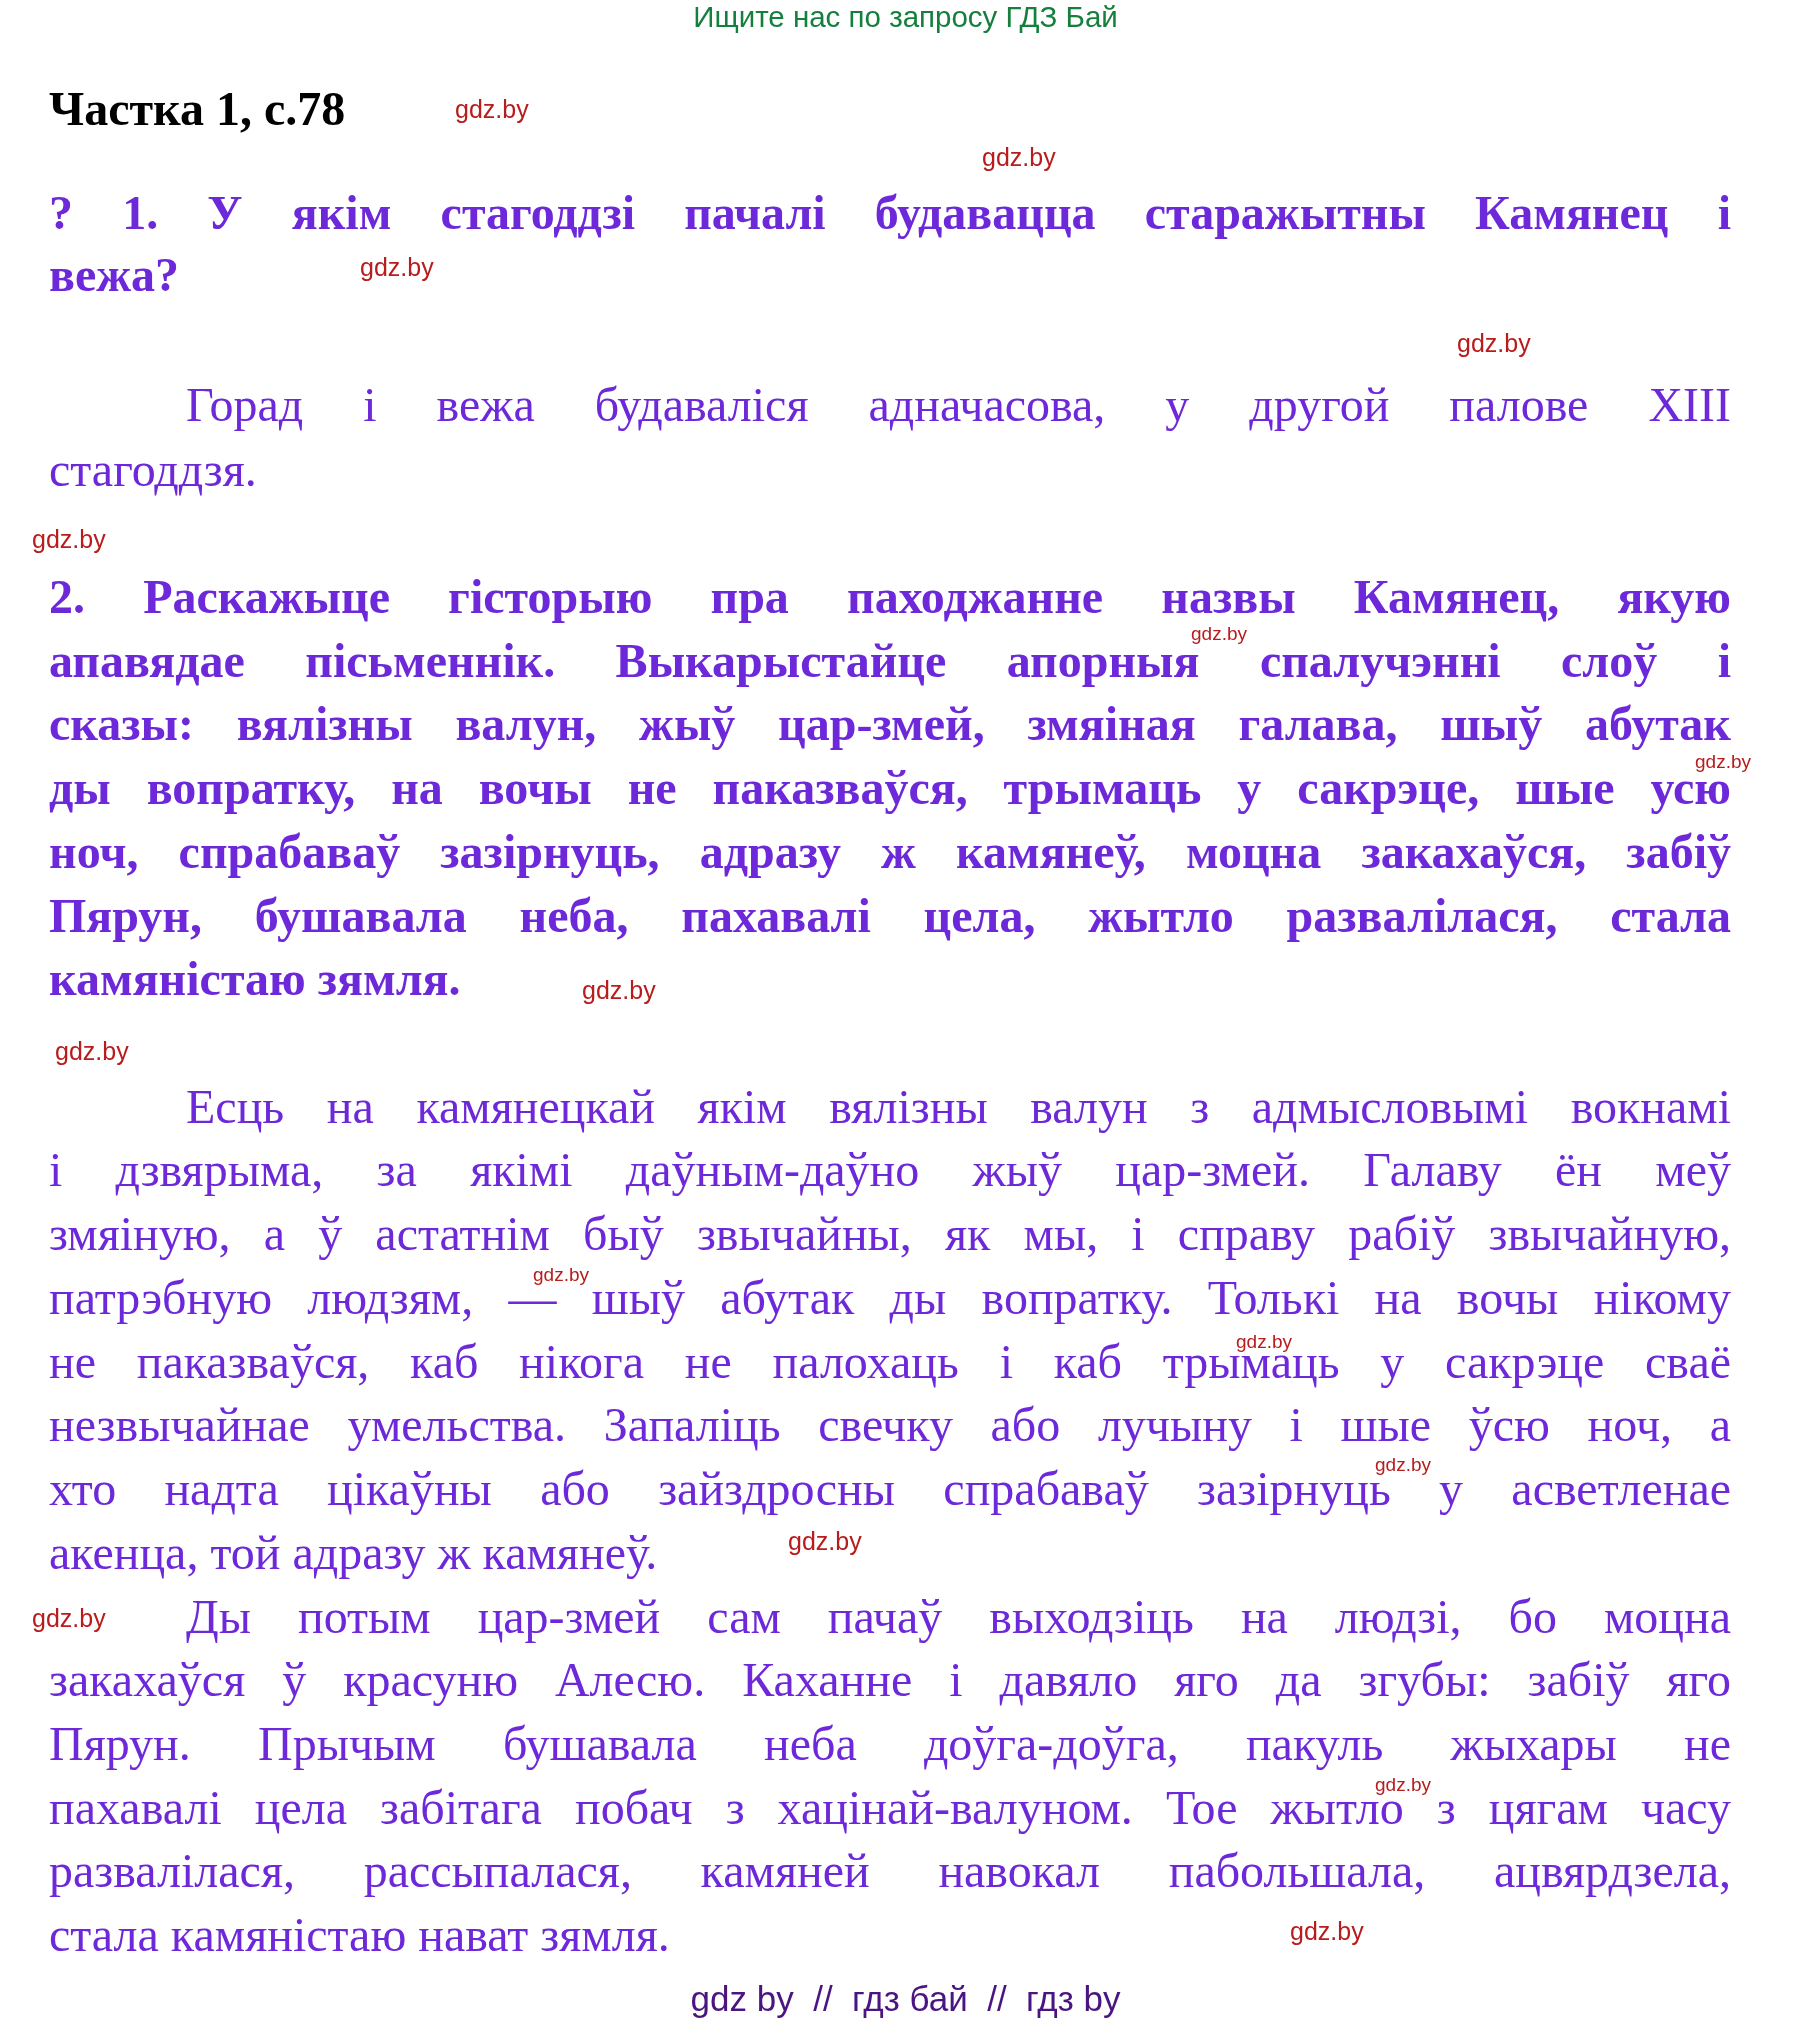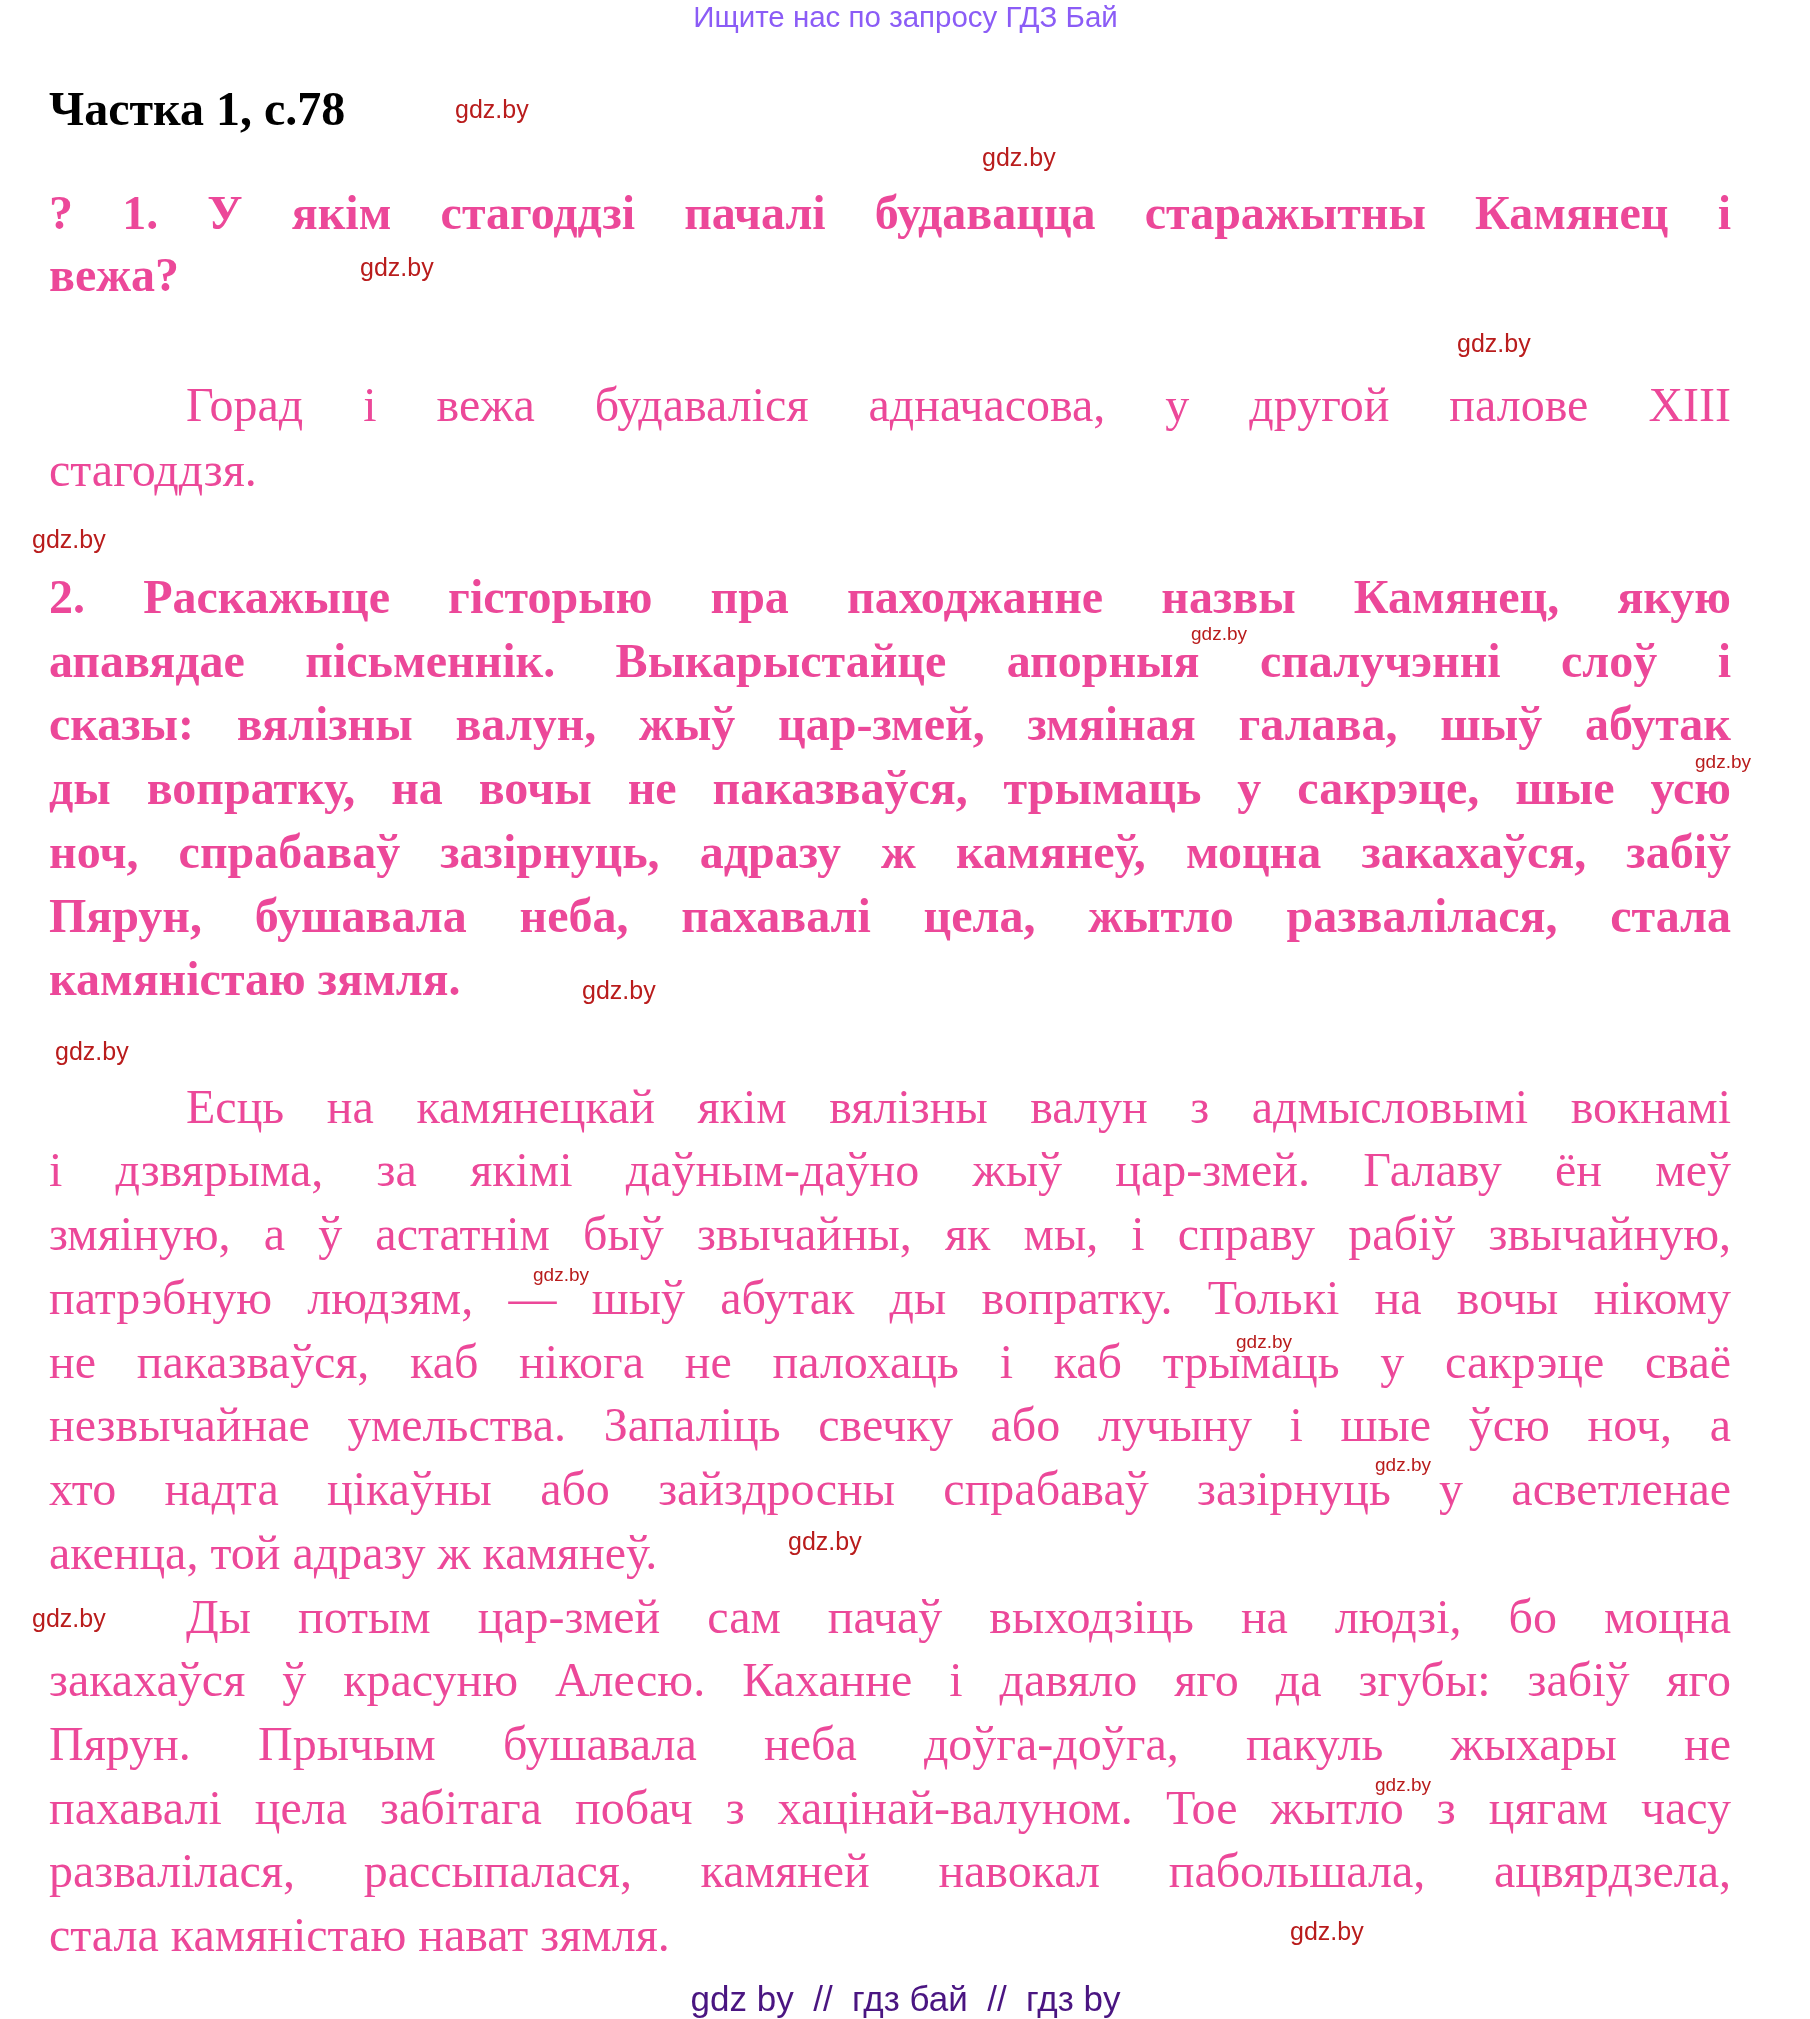--- a/index.html
+++ b/index.html
@@ -1,36 +1,36 @@
 <!DOCTYPE html>
 <html style="font-size:15px"><head>
 <meta charset="utf-8">
 <style>
   html, body { margin: 0; padding: 0; background: #ffffff; }
   body { width: 1811px; height: 2019px; position: relative; overflow: hidden; }
   .page { position: absolute; left: 0; top: 0; width: 1811px; height: 2019px; }
   .banner {
     position: absolute; top: 0; left: 0; width: 1811px; text-align: center;
     font-family: "Liberation Sans", sans-serif; font-size: 29.5px; line-height: 34px;
-    color: #8b5cf6;
+    color: #15803d;
   }
   .footer {
     position: absolute; top: 1982px; left: 0; width: 1811px; text-align: center;
     font-family: "Liberation Sans", sans-serif; font-size: 35px; line-height: 34px;
     color: #4a1581; white-space: pre;
   }
   .heading {
     position: absolute; left: 49px; top: 44px;
     font-family: "Liberation Serif", serif; font-weight: bold; font-size: 48px; line-height: 57px;
     color: #000;
     margin-top: 36px;
   }
   .line {
     position: absolute; left: 49px; width: 1682px;
-    font-family: "Liberation Serif", serif; color: #ec4899;
+    font-family: "Liberation Serif", serif; color: #6d28d9;
     text-align: justify; text-align-last: justify; white-space: nowrap;
     height: 63px; line-height: 63px; overflow: visible;
   }
   .line.last { text-align-last: left; }
   .line.indent { left: 186px; width: 1545px; }
   .q { font-weight: bold; font-size: 48px; }
   .a { font-size: 48px; }
   .wm {
     position: absolute; font-family: "Liberation Sans", sans-serif; font-size: 25px;
     line-height: 28.5px; color: #b91c1c; white-space: nowrap;

